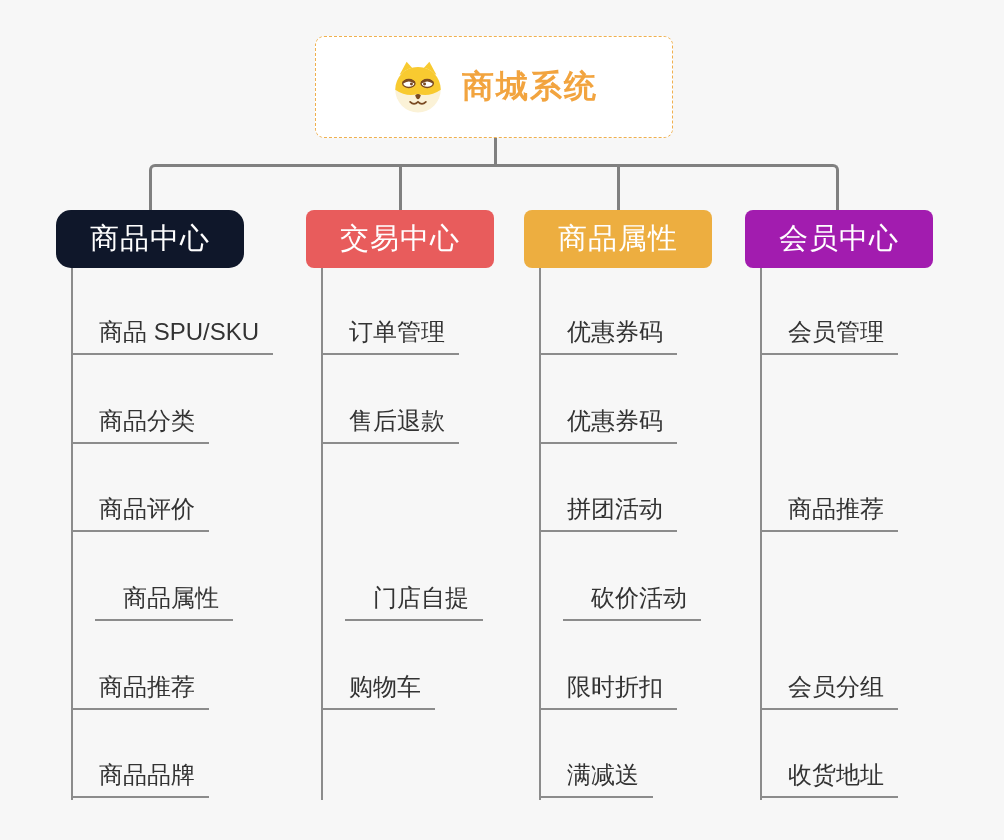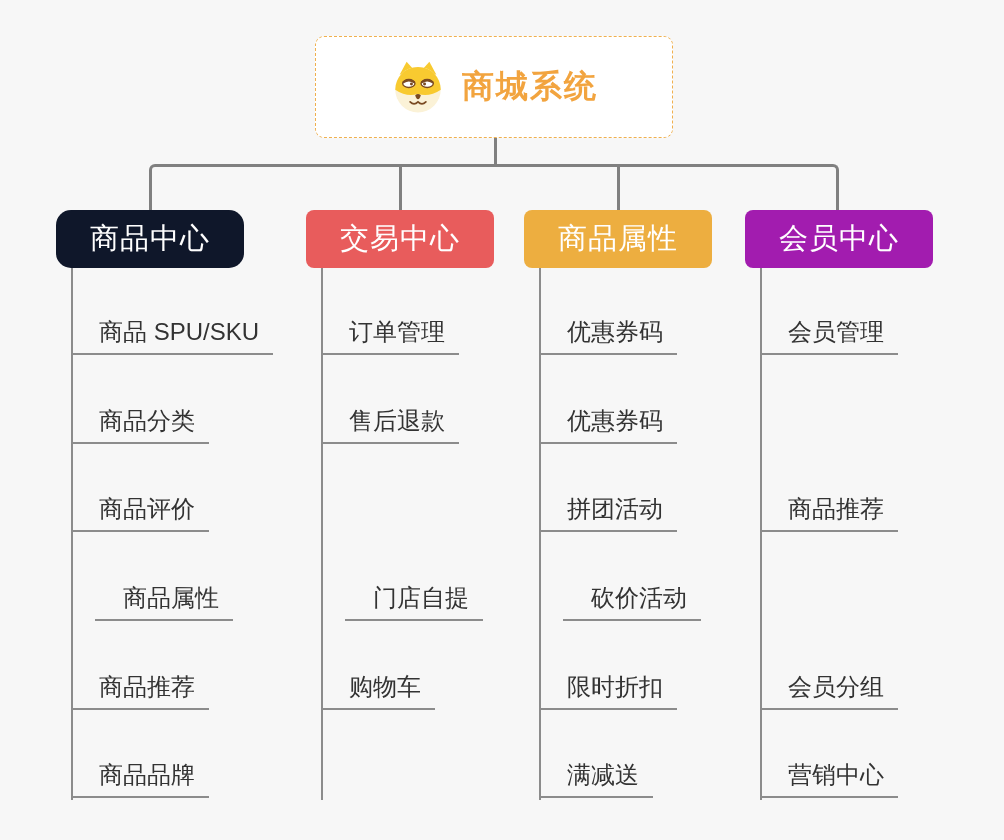--- a/index.html
+++ b/index.html
@@ -157,16 +157,16 @@
     <div class="leaf r5">限时折扣</div>
     <div class="leaf r6">满减送</div>
   </div>
 
   <div class="branch branch-4">
     <div class="branch-header" style="background: #a21caf;">会员中心</div>
     <div class="branch-vline"></div>
     <div class="leaf r1">会员管理</div>
     <div class="leaf r3">商品推荐</div>
     <div class="leaf r5">会员分组</div>
-    <div class="leaf r6">营销中心</div>
+    <div class="leaf r6">收货地址</div>
   </div>
 
 </div>
 
 </body></html>

